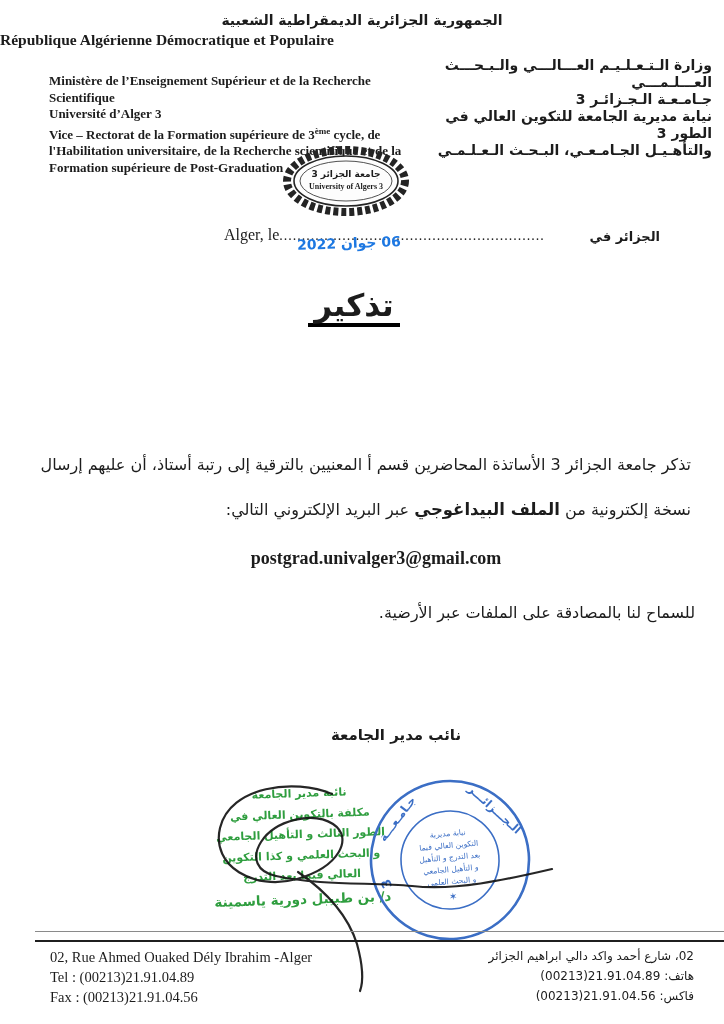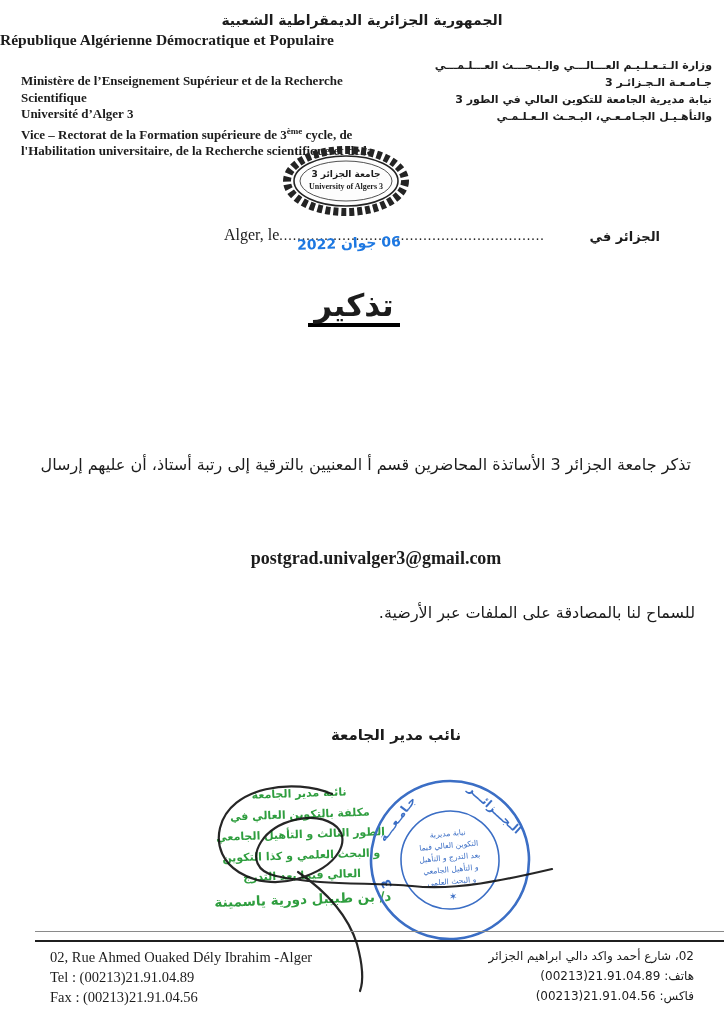--- a/index.html
+++ b/index.html
@@ -1,28 +1,28 @@
 <!DOCTYPE html>
 <html lang="fr"><head>
 <meta charset="utf-8">
 <style>
   html,body{margin:0;padding:0;background:#9a9a9a;}
   .page{position:relative;width:724px;height:1024px;margin:0 auto;background:#ffffff;
         overflow:hidden;font-family:"Liberation Serif",serif;color:#1c1c1c;}
   .ar{font-family:"DejaVu Sans",sans-serif;}
   .abs{position:absolute;}
-  .nowrap{white-space:nowrap;}
+  .nowrap{white-space:nowrap;margin-left:28px;}
 
   .hdr-ar{top:12px;left:0;width:100%;text-align:center;font-weight:bold;font-size:14px;}
   .hdr-fr{top:31px;left:0;width:100%;font-weight:bold;font-size:15.5px;}
 
   .sender-fr{left:21px;top:73px;width:402px;font-weight:bold;font-size:13px;line-height:16.5px;}
   .sender-fr sup{font-size:9px;}
   .sender-ar{right:12px;top:57px;width:278px;direction:rtl;text-align:right;
-             font-weight:bold;font-size:11px;line-height:17px;}
+             font-weight:bold;font-size:14px;line-height:17px;}
 
   .logo{left:283px;top:146px;}
 
   .dateline{left:224px;top:226px;width:436px;display:flex;align-items:flex-end;font-size:16px;}
   .dateline .dots{flex:1;overflow:hidden;white-space:nowrap;font-size:14px;letter-spacing:1px;color:#222;}
   .dateline .ar-part{font-size:13px;font-weight:bold;direction:rtl;}
   .datestamp{left:297px;top:235px;color:#1d78e2;font-weight:bold;font-size:14px;
              direction:rtl;transform:rotate(-2deg);letter-spacing:1px;white-space:nowrap;}
 
   .title{top:288px;left:0;width:100%;text-align:center;}
@@ -61,20 +61,21 @@
 
   <div class="abs hdr-ar ar">الجمهورية الجزائرية الديمقراطية الشعبية</div>
   <div class="abs hdr-fr">République Algérienne Démocratique et Populaire</div>
 
   <div class="abs sender-fr">
     <div class="nowrap">Ministère de l’Enseignement Supérieur et de la Recherche</div>
     <div class="nowrap">Scientifique</div>
     <div class="nowrap"> Université d’Alger 3</div>
     <div class="nowrap"><span>Vice – Rectorat de la Formation supérieure de 3</span><sup>ème</sup><span>  cycle, de</span></div>
     <div class="nowrap">l'Habilitation universitaire, de la Recherche scientifique et de la</div>
+    <div class="nowrap">Formation supérieure de  Post-Graduation</div>
   </div>
 
   <div class="abs sender-ar ar">
     <div>وزارة الـتـعـلـيـم العـــالـــي والـبـحـــث العـــلـمـــي</div>
     <div>جـامـعـة الـجـزائـر 3</div>
     <div>نيابة مديرية الجامعة للتكوين العالي في الطور 3</div>
     <div>والتأهـيـل الجـامـعـي، البـحـث الـعـلـمـي</div>
   </div>
 
   <div class="abs logo">
@@ -92,20 +93,21 @@
     <span class="dots">...........................................................</span>
     <span class="ar-part ar">الجزائر في</span>
   </div>
   <div class="abs datestamp ar">06 جوان 2022</div>
 
   <div class="abs title">
     <span class="ar">تذكير</span>
   </div>
 
   <div class="abs p-rtl p1 ar">تذكر جامعة الجزائر 3 الأساتذة المحاضرين قسم أ المعنيين بالترقية إلى رتبة أستاذ، أن عليهم إرسال</div>
+  <div class="abs p-rtl p2 ar"><span>نسخة إلكترونية من </span><b>الملف البيداغوجي</b><span> عبر البريد الإلكتروني التالي:</span></div>
   <div class="abs email">postgrad.univalger3@gmail.com</div>
   <div class="abs p-rtl p3 ar">للسماح لنا بالمصادقة على الملفات عبر الأرضية.</div>
 
   <div class="abs sig-title ar">نائب مدير الجامعة</div>
 
   <div class="abs green-stamp ar">
     <div>نائبة مدير الجامعة</div>
     <div>مكلفة بالتكوين العالي في</div>
     <div>الطور الثالث و التأهيل الجامعي</div>
     <div>و البحث العلمي و كذا التكوين</div>

